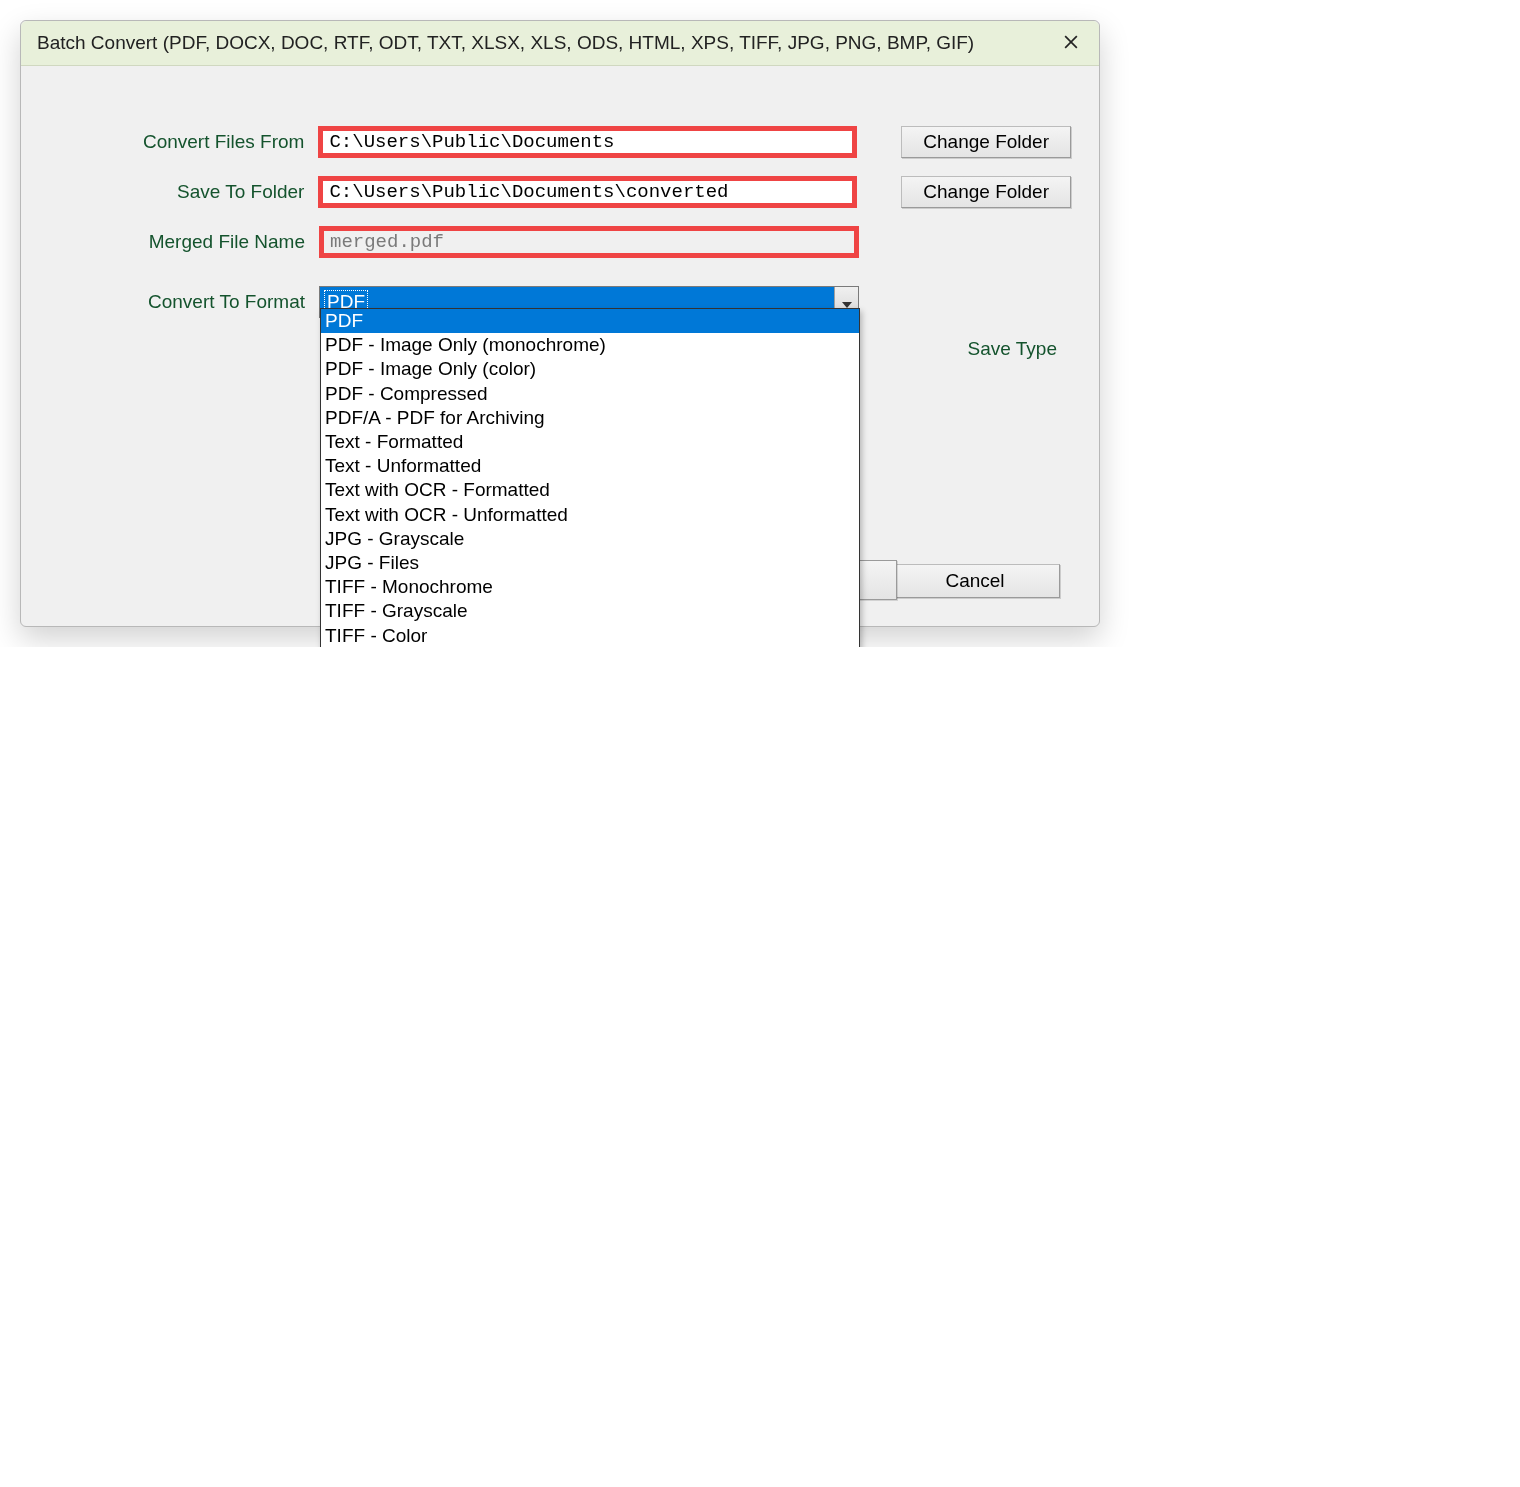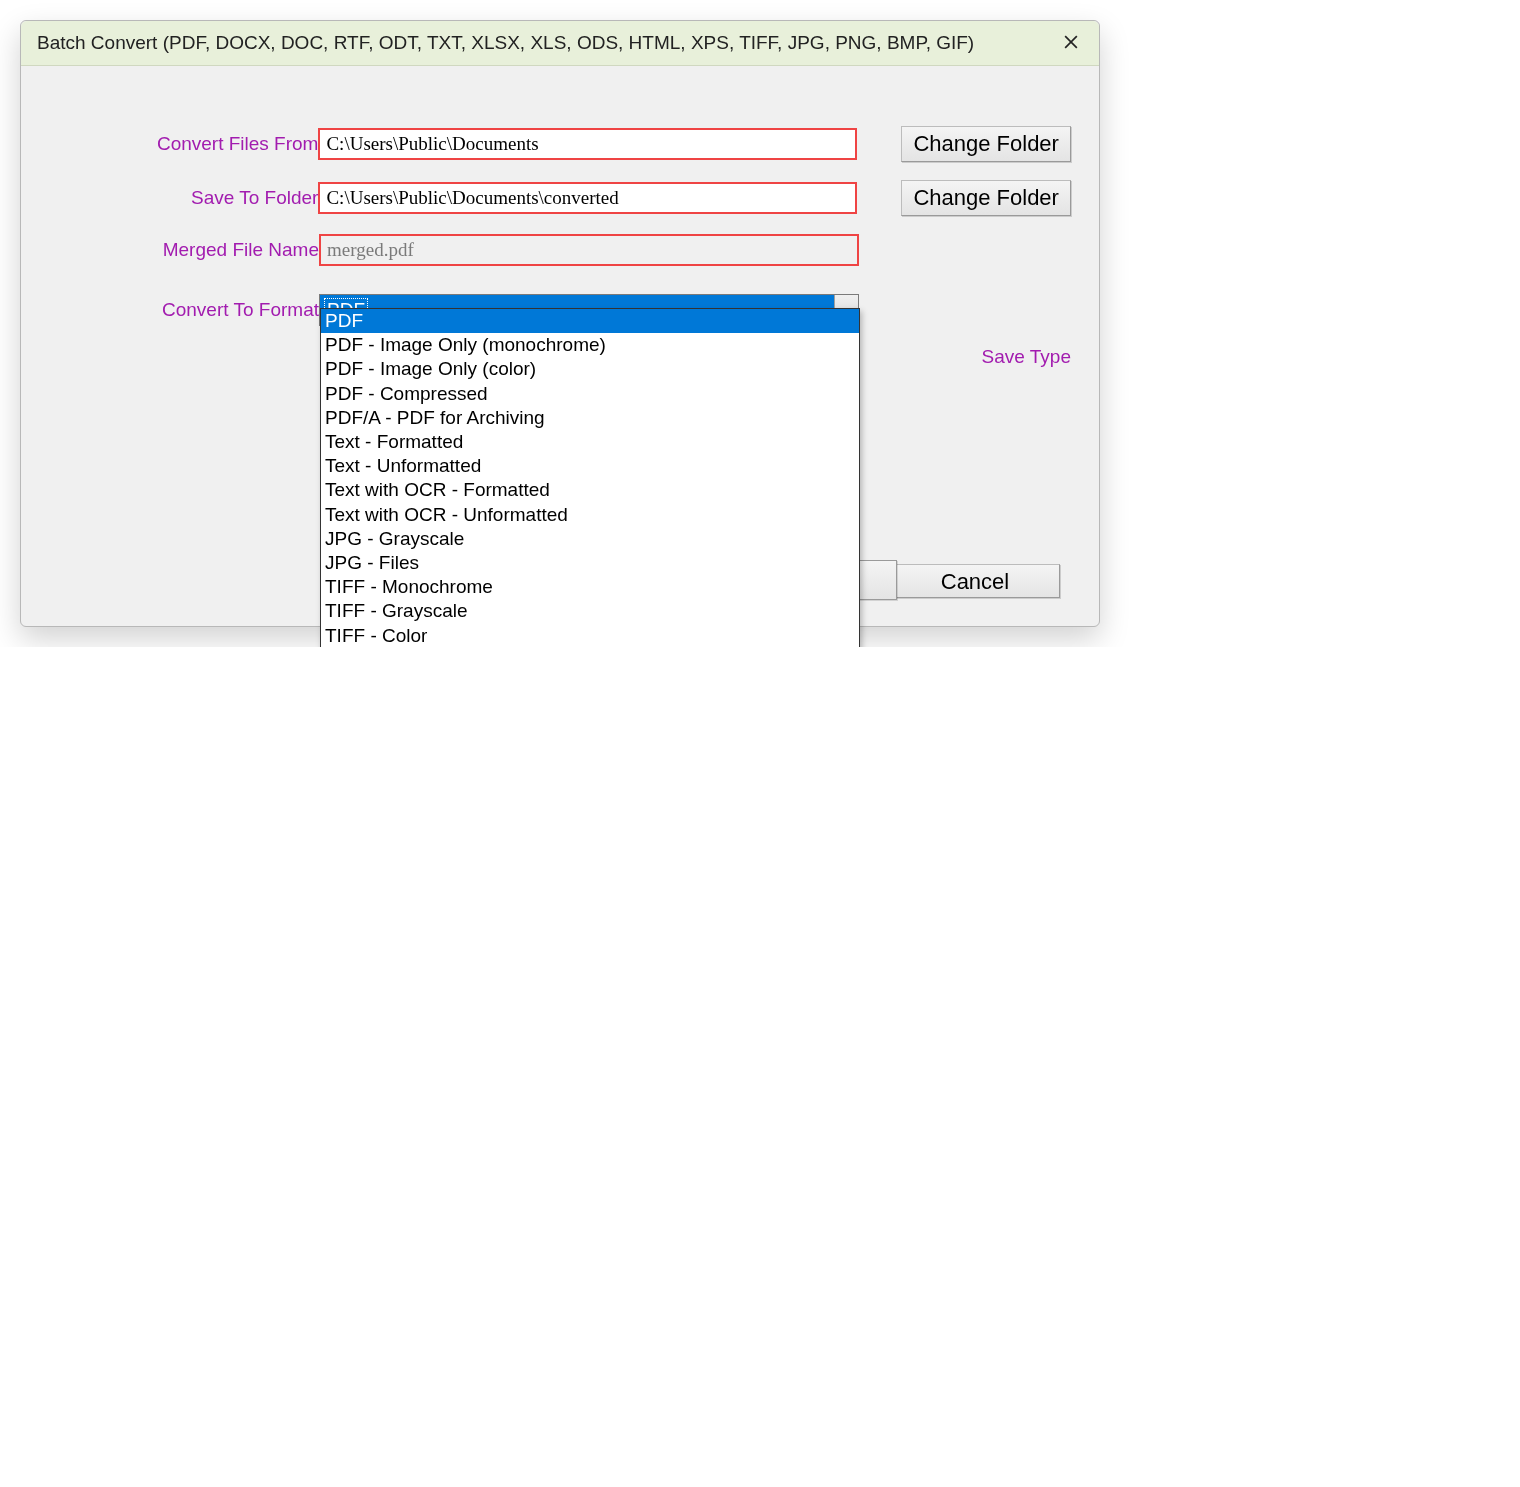--- a/index.html
+++ b/index.html
@@ -48,43 +48,44 @@
       min-height: 560px;
     }
     .form-row {
       display: flex;
       align-items: center;
       margin-bottom: 18px;
     }
     .row-label {
       width: 270px;
       text-align: right;
-      color: #a21caf;
+      padding-right: 14px;
+      color: #14532d;
       font-size: 19px;
     }
     .text-input {
       width: 540px;
       height: 32px;
-      border: 2px solid #ef4444;
+      border: 5px solid #ef4444;
       background: #ffffff;
       padding: 2px 6px;
       font-size: 19px;
-      font-family: Liberation Serif, serif;
+      font-family: Liberation Mono, monospace;
     }
     .text-input.readonly {
       background: #f0f0f0;
       color: #7a7a7a;
     }
     .btn {
       border: 1px solid #9a9a9a;
       border-top-color: #bcbcbc;
       border-left-color: #bcbcbc;
       background: linear-gradient(#f4f4f4, #e4e4e4);
       padding: 4px 0;
-      font-size: 22px;
+      font-size: 19px;
       font-family: inherit;
       cursor: pointer;
       box-shadow: 1px 1px 0 rgba(0,0,0,0.15);
     }
     .btn-change {
       width: 170px;
       margin-left: 44px;
     }
     .btn-cancel {
       width: 170px;

